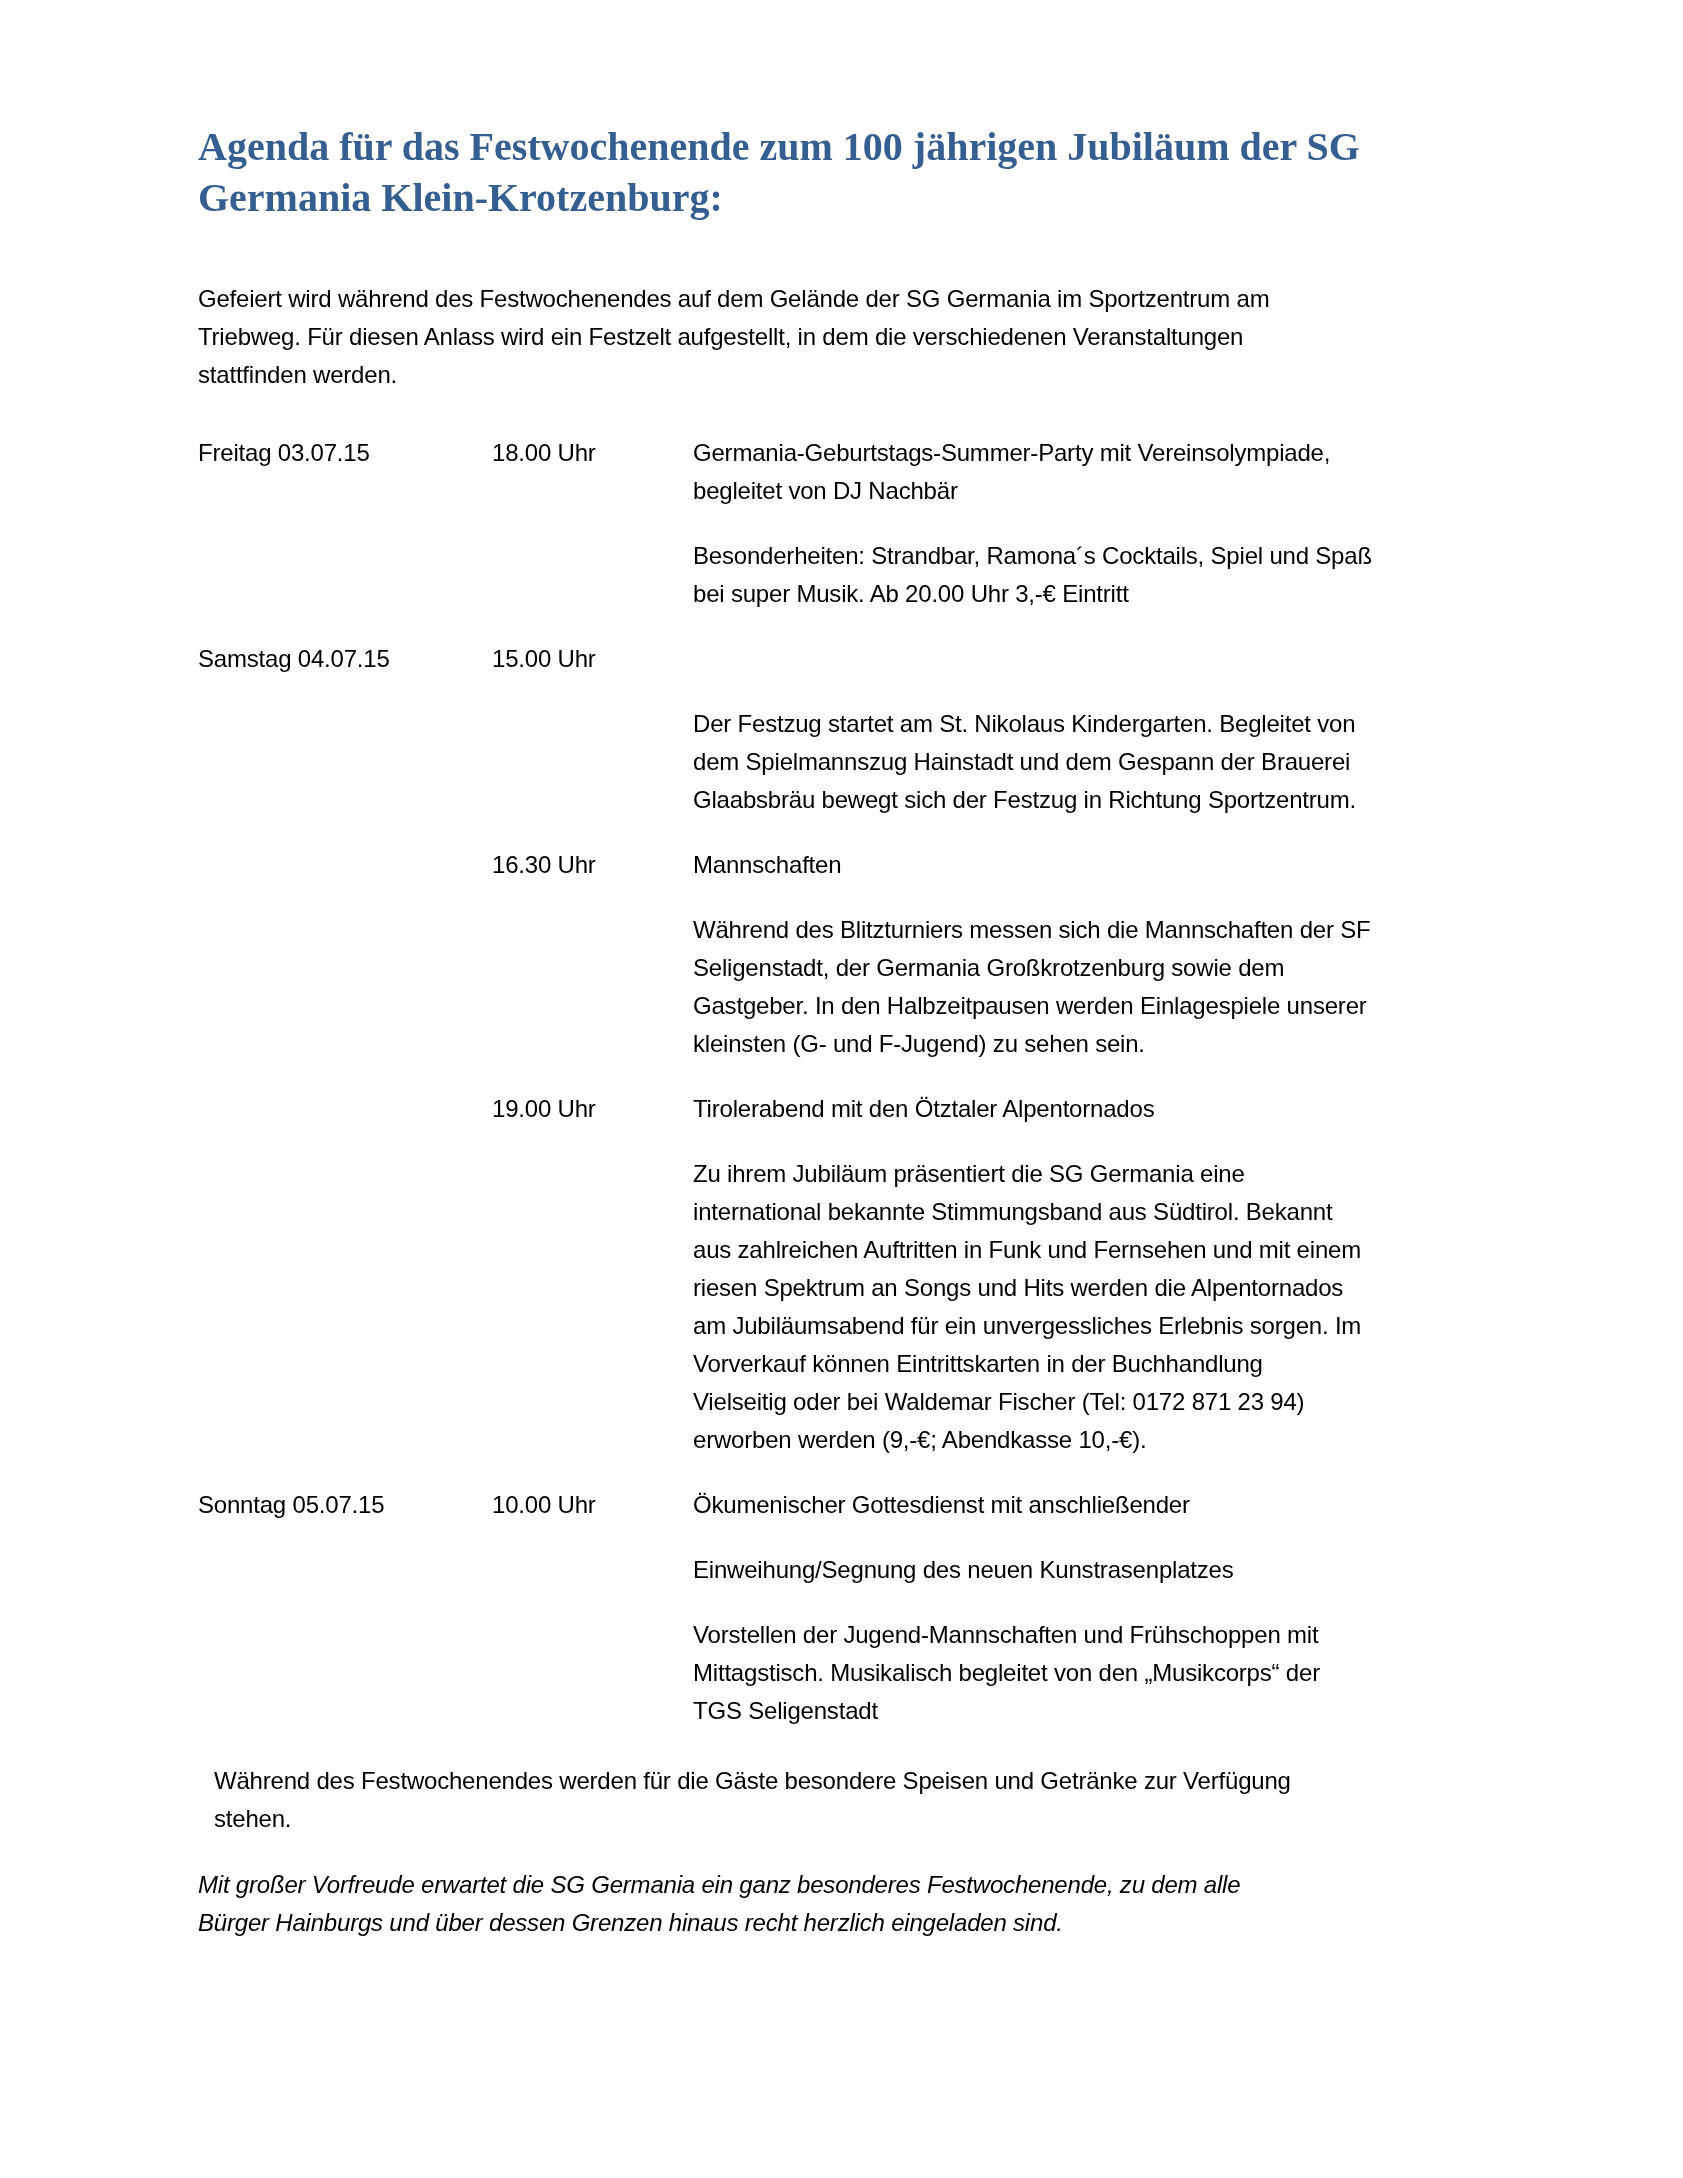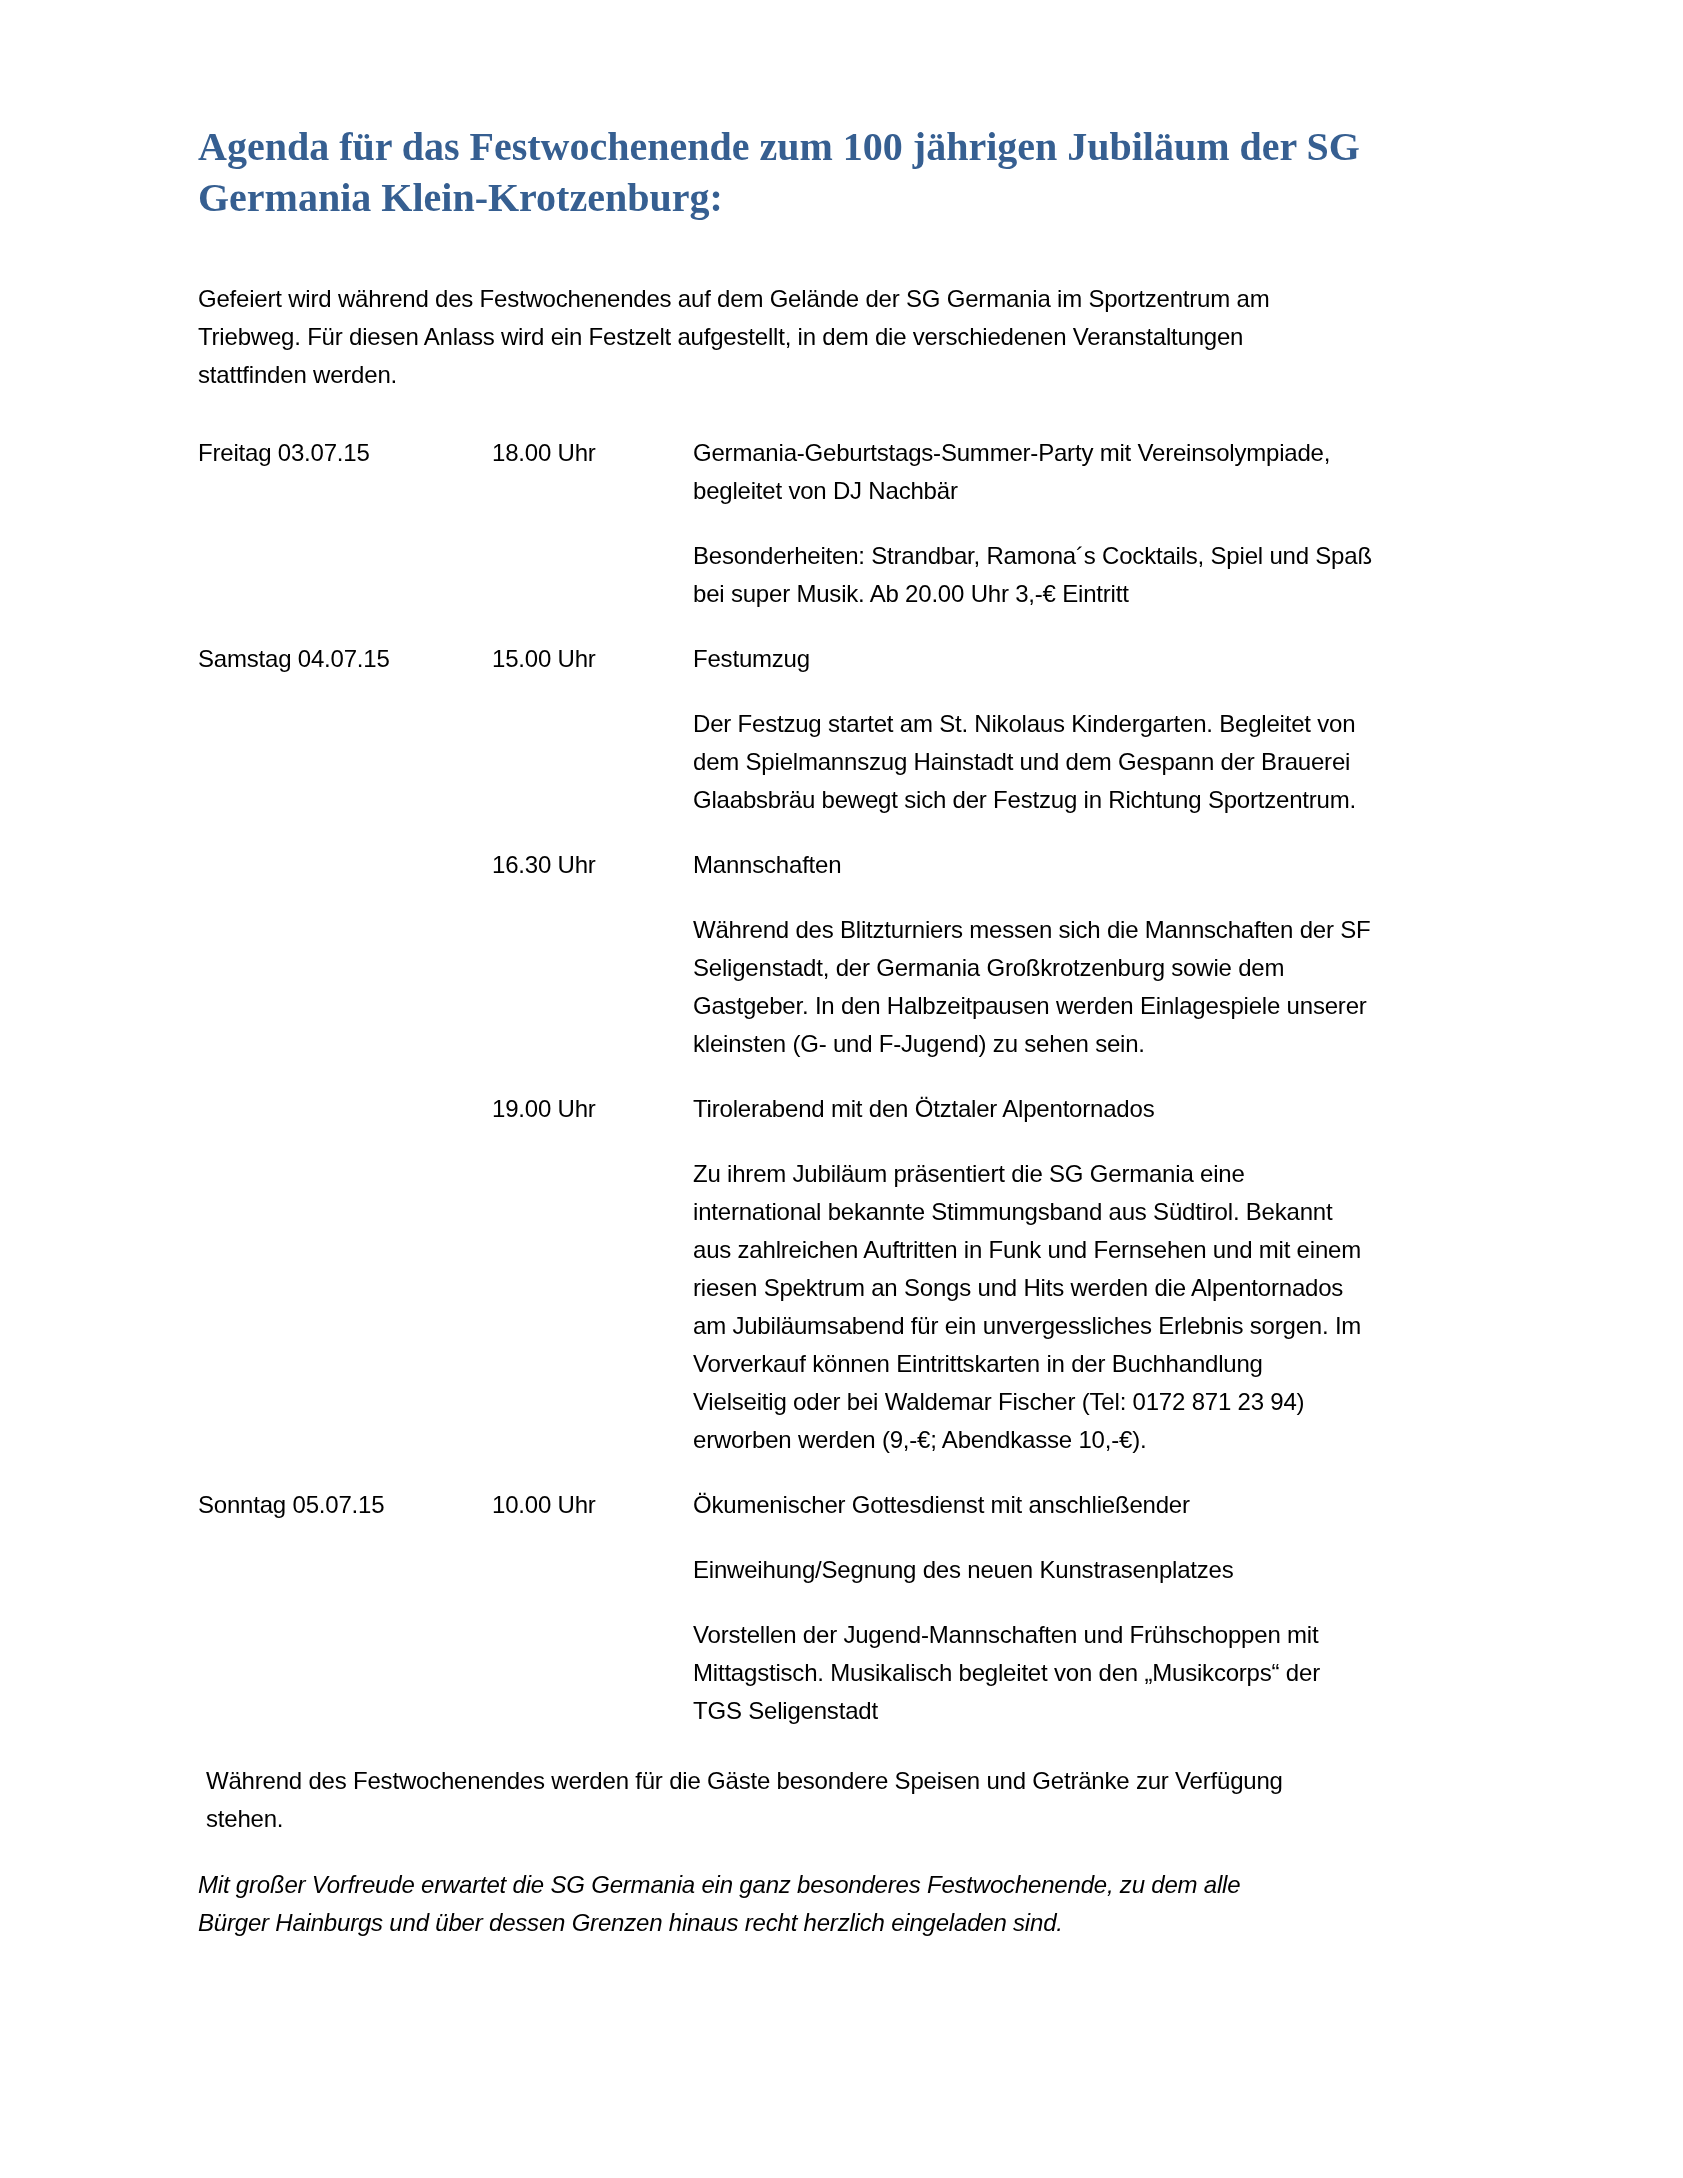--- a/index.html
+++ b/index.html
@@ -31,21 +31,21 @@
   .intro { margin: 0; }
   .schedule {
     display: grid;
     grid-template-columns: 294px 201px 1fr;
     row-gap: 27px;
     margin-top: 40px;
   }
   .schedule .day  { grid-column: 1; }
   .schedule .time { grid-column: 2; }
   .schedule .desc { grid-column: 3; max-width: 871px; }
-  .outro-1 { margin: 32px 0 0 8px; }
+  .outro-1 { margin: 32px 0 0 16px; }
   .outro-2 { margin: 28px 0 0 0; font-style: italic; }
 </style>
 </head>
 <body>
 
 <div class="page">
 
   <h1 class="doc-title">Agenda für das Festwochenende zum 100 jährigen Jubiläum der SG
 Germania Klein-Krotzenburg:</h1>
 
@@ -60,21 +60,20 @@
     <div class="desc">Germania-Geburtstags-Summer-Party mit Vereinsolympiade,
 begleitet von DJ Nachbär</div>
 
     <div class="day"></div>
     <div class="time"></div>
     <div class="desc">Besonderheiten: Strandbar, Ramona´s Cocktails, Spiel und Spaß
 bei super Musik. Ab 20.00 Uhr 3,-€ Eintritt</div>
 
     <div class="day">Samstag 04.07.15</div>
     <div class="time">15.00 Uhr</div>
-    <div class="desc">Festumzug</div>
 
     <div class="day"></div>
     <div class="time"></div>
     <div class="desc">Der Festzug startet am St. Nikolaus Kindergarten. Begleitet von
 dem Spielmannszug Hainstadt und dem Gespann der Brauerei
 Glaabsbräu bewegt sich der Festzug in Richtung Sportzentrum.</div>
 
     <div class="day"></div>
     <div class="time">16.30 Uhr</div>
     <div class="desc">Mannschaften</div>

